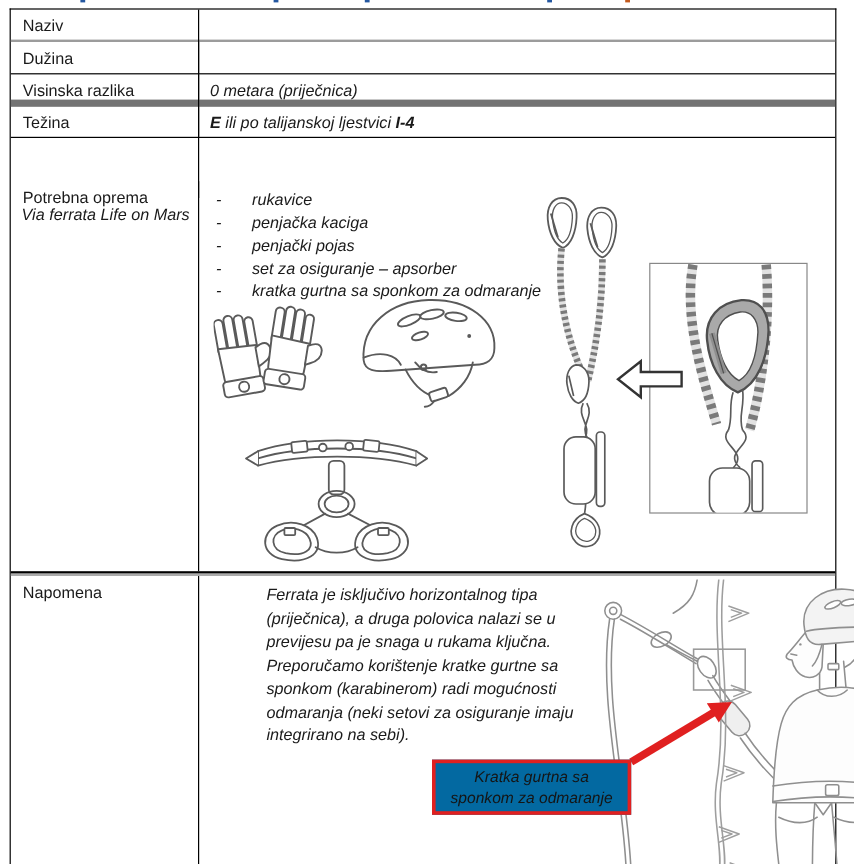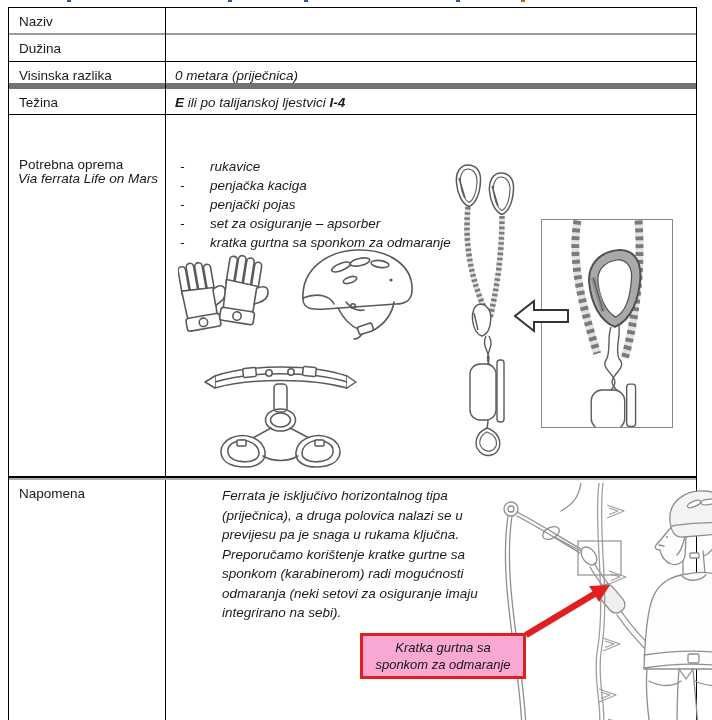--- a/index.html
+++ b/index.html
@@ -34,21 +34,21 @@
   .ill-vfset{left:286px;top:9px;width:84px;height:300px;}
   .inset-box{left:375px;top:68px;width:132px;height:209px;box-sizing:border-box;
     border:1px solid #888;background:#fff;}
   .inset-box svg{width:130px;height:207px;display:block;}
   .ill-arrow{left:346px;top:147px;width:58px;height:36px;}
 
   .nap-text{width:294px;line-height:19.5px;}
   .ill-climber{left:282px;top:3px;width:245px;height:246px;}
   .red-arrow{left:305px;top:98px;width:100px;height:64px;}
   .callout{left:147px;top:153px;width:166px;height:46px;box-sizing:border-box;
-    border:3px solid #e02020;background:#f9a8d4;text-align:center;
+    border:3px solid #e02020;background:#0369a1;text-align:center;
     font-size:13px;line-height:17px;padding-top:3px;color:#151515;}
 </style>
 </head>
 <body>
 
 <div class="page">
 
   <div class="artifact" style="left:67px;background:#2457a0;"></div>
   <div class="artifact" style="left:228px;background:#2457a0;"></div>
   <div class="artifact" style="left:304px;background:#2457a0;"></div>

